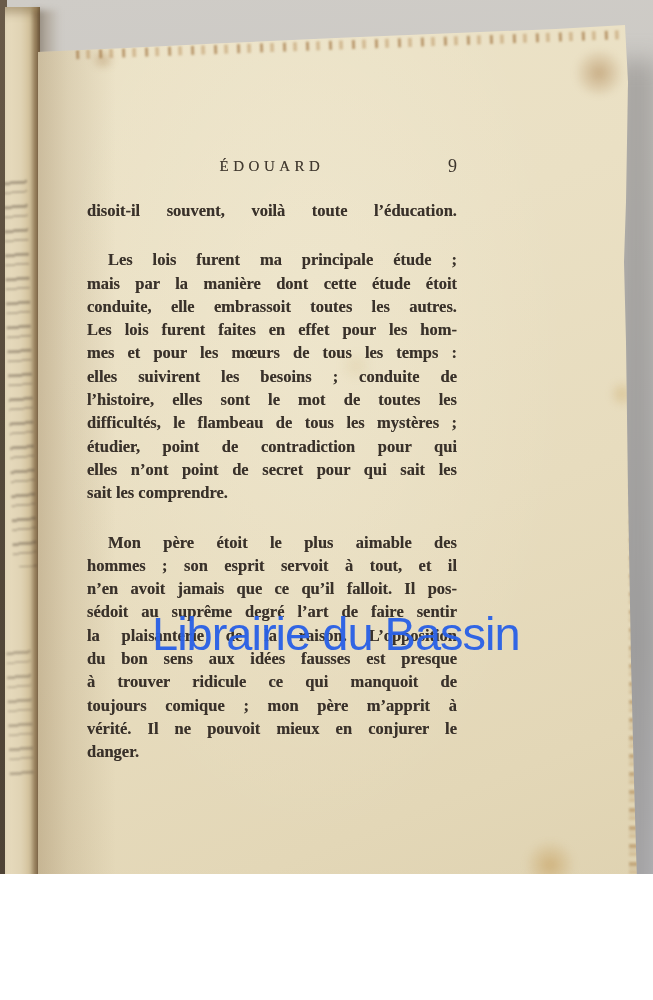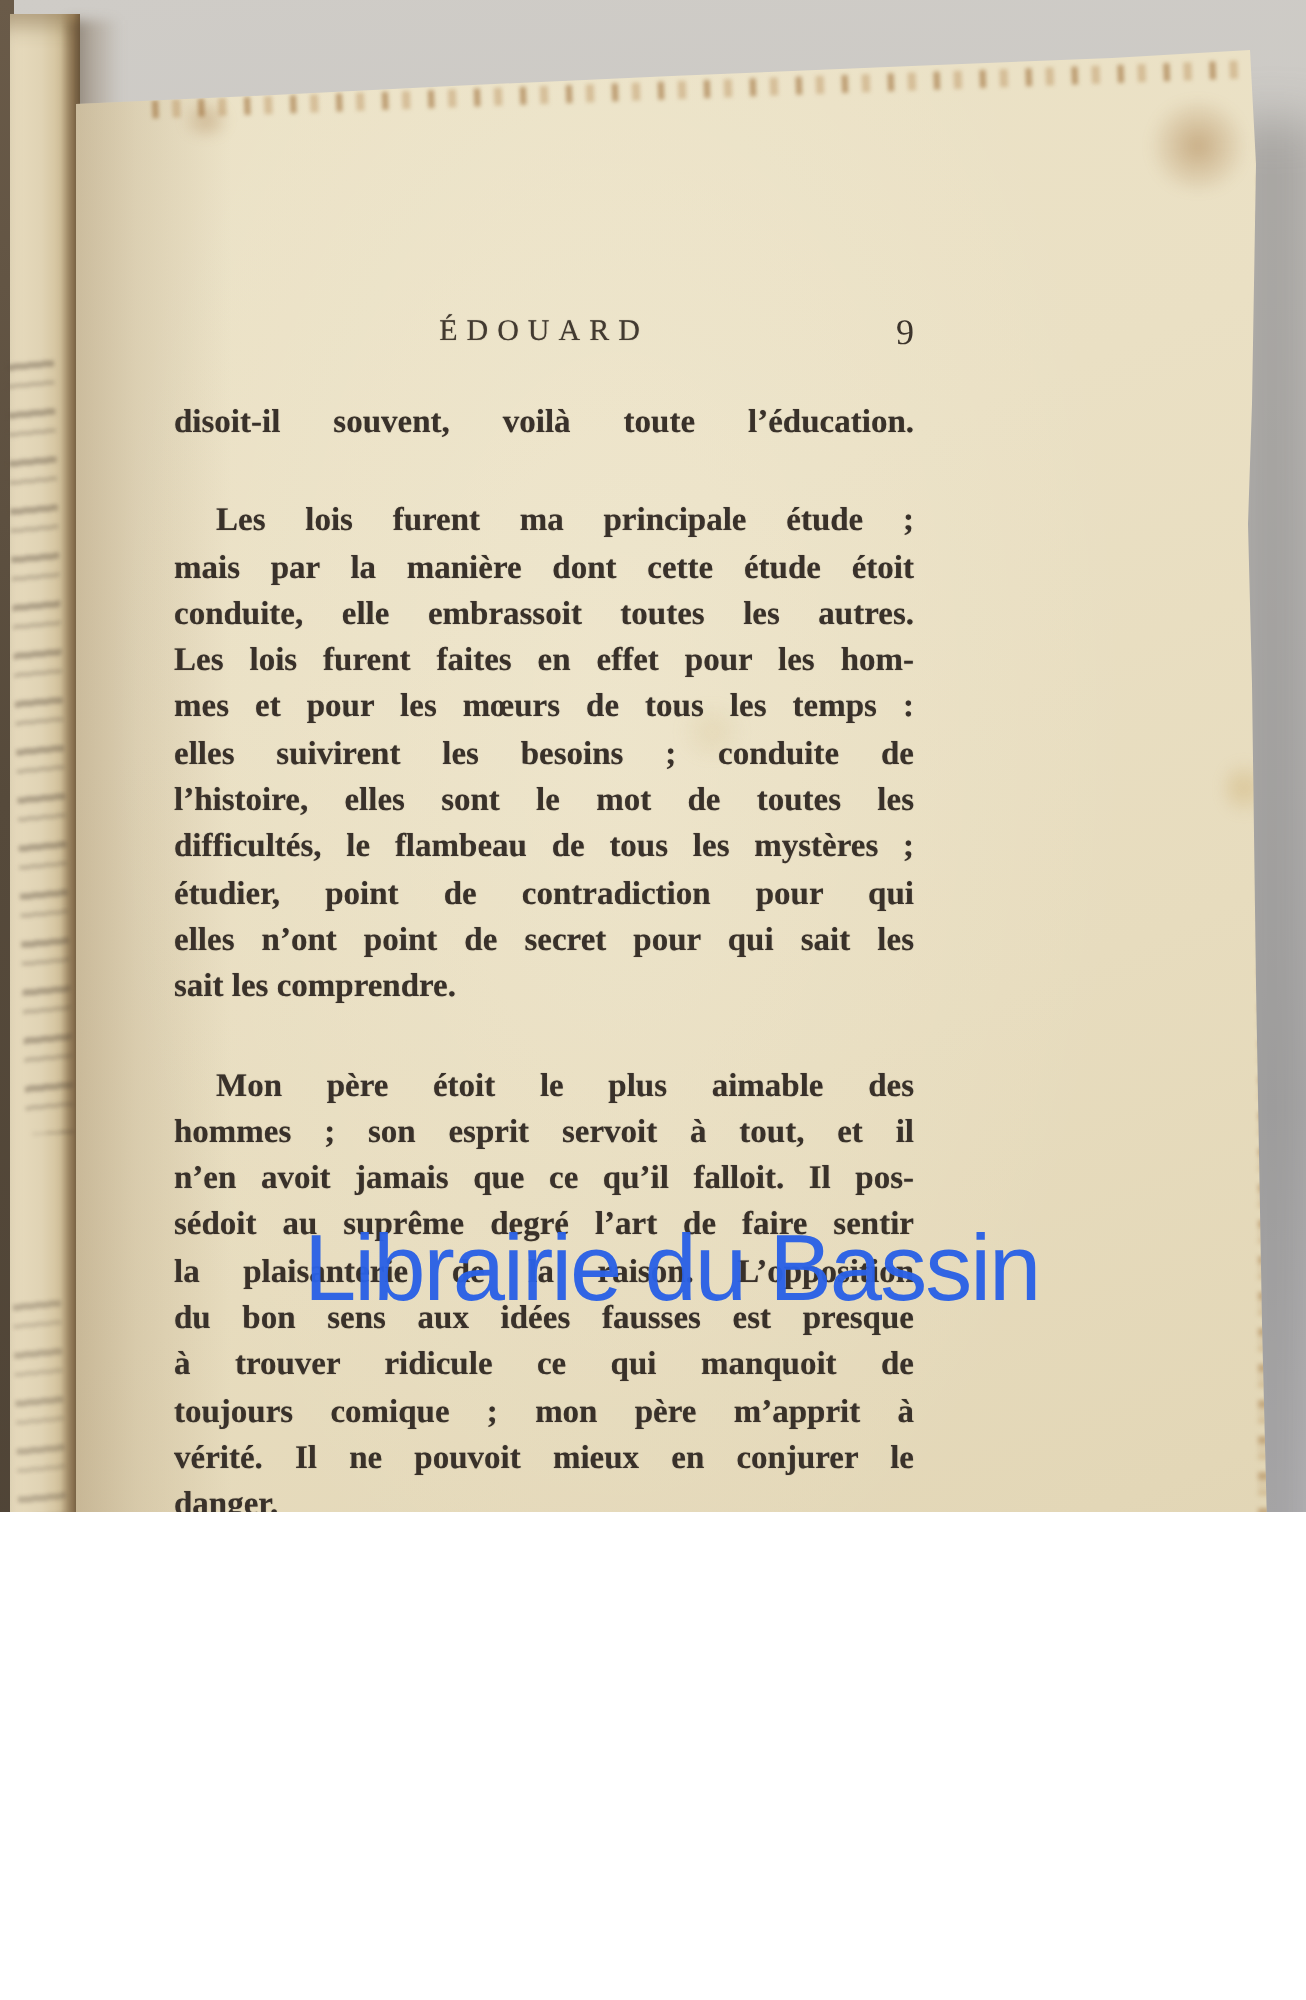--- a/index.html
+++ b/index.html
@@ -1,18 +1,18 @@
 <!DOCTYPE html>
 <html><head>
 <meta charset="utf-8">
 <style>
   html,body{margin:0;padding:0;}
   .scene{
     position:relative;
-    width:653px;height:756px;
+    width:653px;height:874px;
     overflow:hidden;
     background:linear-gradient(175deg,#cfccc7 0%,#cac8c4 25%,#c0bfbe 55%,#b8b8b9 75%,#c4c4c8 100%);
     font-family:"Liberation Serif","DejaVu Serif",serif;
   }
   
   .bg-shade-right{
     position:absolute;right:-6px;top:60px;width:46px;height:880px;
     background:rgba(118,116,114,.42);filter:blur(12px);
   }
   

